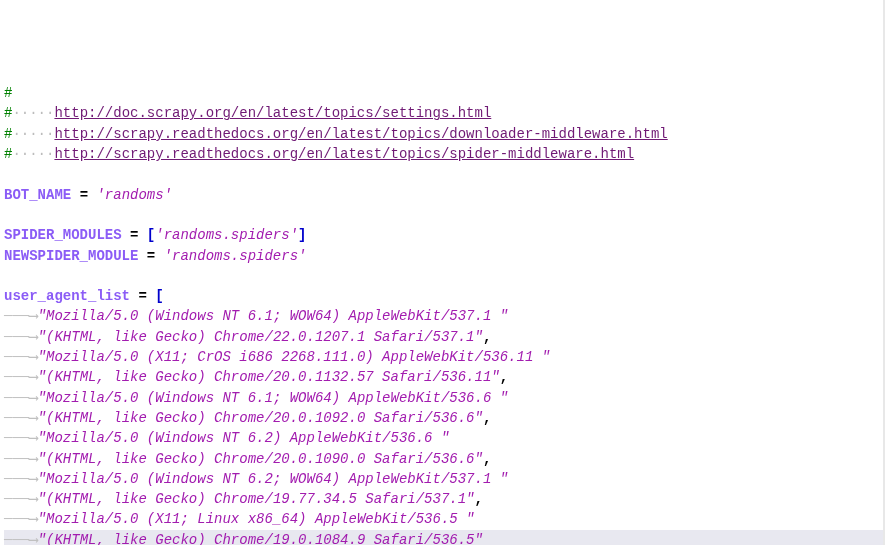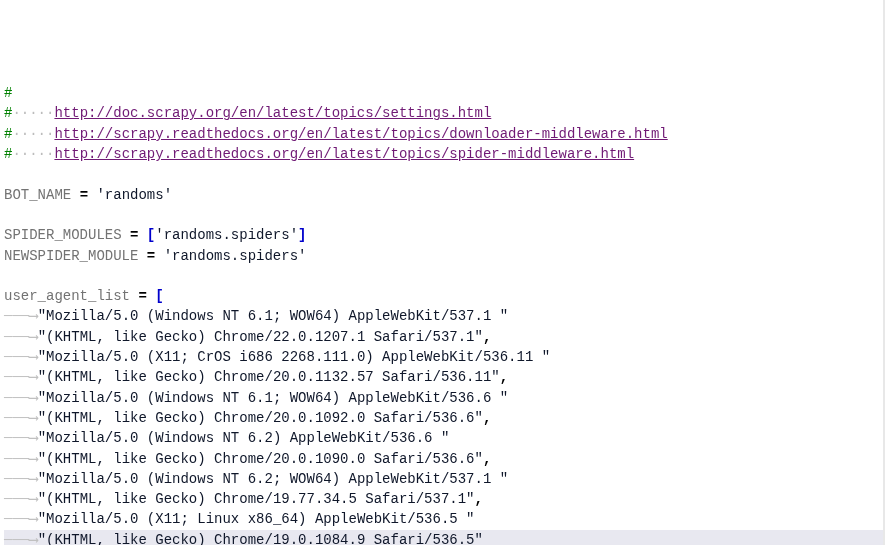--- a/index.html
+++ b/index.html
@@ -27,34 +27,35 @@
       color: #008000;
     }
     .comment-dot {
       color: #bcbcbc;
     }
     .link {
       color: #701a75;
       text-decoration: underline;
     }
     .ident {
-      color: #737373;
-      font-weight: normal;
+      color: #8b5cf6;
+      font-weight: bold;
       margin-top: 8px;
     }
     .op {
       color: #000000;
       font-weight: bold;
     }
     .bracket {
       color: #0000cc;
       font-weight: bold;
     }
     .string {
-      color: #0f172a;
+      color: #a21caf;
+      font-style: italic;
     }
     .tab-arrow {
       color: #c0c0c0;
     }
     .plain {
       color: #000000;
     }
     .ruler {
       position: fixed;
       top: 0; bottom: 0;

